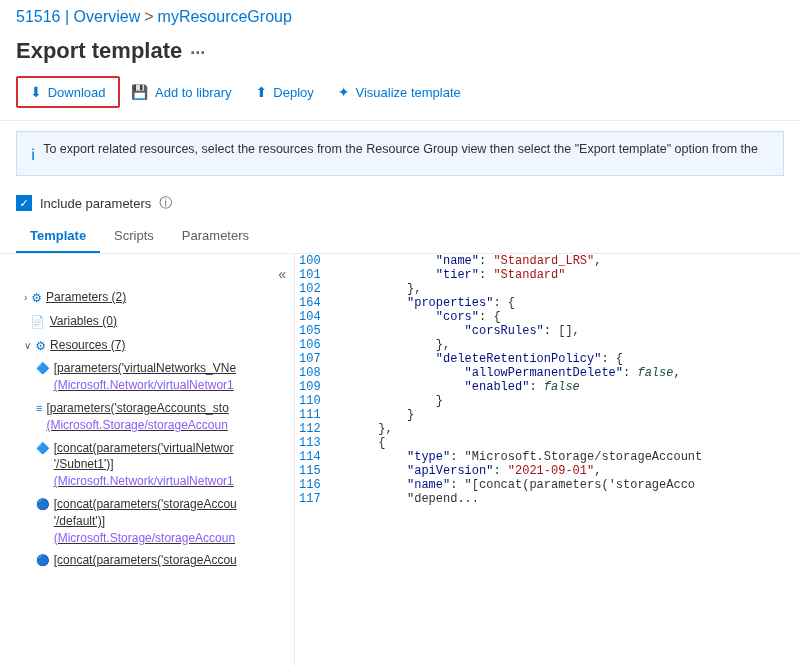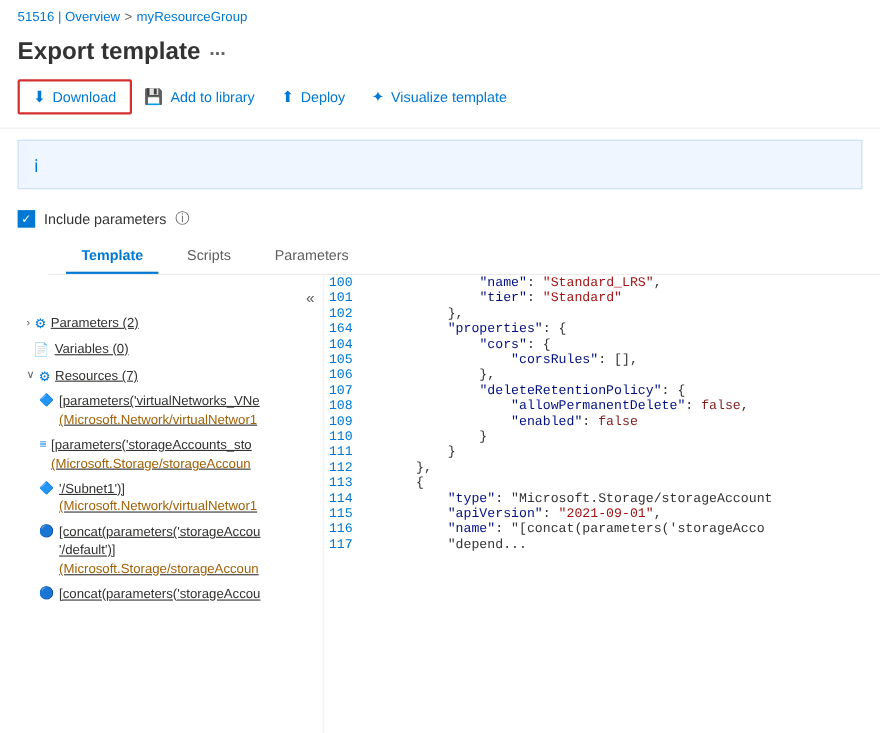--- a/index.html
+++ b/index.html
@@ -1,67 +1,67 @@
 <!DOCTYPE html>
 <html><head>
   <meta charset="utf-8">
   <style>
     * { box-sizing: border-box; margin: 0; padding: 0; }
     body { font-family: 'Segoe UI', Arial, sans-serif; font-size: 13px; color: #333; background: #fff; }
 
-    .breadcrumb { font-size: 12px; color: #0078d4; padding: 8px 16px; display: flex; align-items: center; gap: 4px; }
+    .breadcrumb { font-size: 16px; color: #0078d4; padding: 8px 16px; display: flex; align-items: center; gap: 4px; }
     .breadcrumb span { color: #605e5c; }
     .breadcrumb a { color: #0078d4; text-decoration: none; }
 
     .page-title { font-size: 22px; font-weight: 600; padding: 4px 16px 12px; display: flex; align-items: flex-start; gap: 8px; }
     .page-title .ellipsis { font-size: 18px; color: #666; cursor: pointer; }
 
     .toolbar { display: flex; align-items: center; gap: 0; padding: 0 16px 12px; border-bottom: 1px solid #edebe9; }
     .toolbar-btn { display: flex; align-items: center; gap: 6px; padding: 6px 12px; font-size: 13px; color: #0078d4; background: none; border: 2px solid #d32f2f; cursor: pointer; border-radius: 2px; }
     .toolbar-btn.no-border { border: none; }
     .toolbar-btn .icon { font-size: 14px; }
 
     .info-bar { background: #f0f6ff; border: 1px solid #c7e0f4; margin: 10px 16px; padding: 10px 14px; display: flex; align-items: flex-start; gap: 8px; font-size: 12.5px; color: #323130; }
     .info-bar .info-icon { color: #0078d4; font-size: 16px; flex-shrink: 0; margin-top: 1px; }
 
     .include-params { display: flex; align-items: center; gap: 8px; padding: 8px 16px; font-size: 13px; }
     .checkbox-blue { width: 16px; height: 16px; background: #0078d4; border: none; display: inline-flex; align-items: center; justify-content: center; flex-shrink: 0; }
     .checkbox-blue::after { content: '✓'; color: white; font-size: 11px; }
     .info-circle { color: #605e5c; font-size: 13px; cursor: pointer; }
 
-    .tabs { display: flex; padding: 0 16px; border-bottom: 1px solid #edebe9; gap: 12px; margin-left: 44px; }
+    .tabs { display: flex; padding: 0 16px; border-bottom: 1px solid #edebe9; gap: 0; }
     .tab { padding: 8px 14px; font-size: 13px; cursor: pointer; color: #605e5c; border-bottom: 2px solid transparent; }
     .tab.active { color: #0078d4; border-bottom: 2px solid #0078d4; font-weight: 600; }
 
     .main-area { display: flex; height: calc(666px - 195px); }
 
     .sidebar { width: 295px; border-right: 1px solid #edebe9; overflow-y: auto; padding: 8px 0; flex-shrink: 0; }
     .sidebar-header { display: flex; align-items: center; justify-content: flex-end; padding: 4px 8px; }
     .collapse-btn { background: none; border: none; cursor: pointer; font-size: 14px; color: #605e5c; }
 
     .tree-item { display: flex; align-items: flex-start; padding: 3px 8px 3px 12px; font-size: 12px; color: #323130; cursor: pointer; line-height: 1.4; }
     .tree-item .arrow { margin-right: 4px; font-size: 10px; color: #605e5c; margin-top: 2px; flex-shrink: 0; }
     .tree-item .item-icon { margin-right: 4px; flex-shrink: 0; margin-top: 1px; }
     .tree-item .item-text { flex: 1; text-decoration: underline; }
-    .tree-item .item-text .line2 { color: #a16207; }
+    .tree-item .item-text .line2 { color: #8b5cf6; }
     .tree-item.indent1 { padding-left: 24px; }
     .tree-item.indent2 { padding-left: 36px; }
 
     .icon-gear { color: #0078d4; }
     .icon-doc { color: #605e5c; }
     .icon-network { color: #0078d4; font-size: 11px; }
     .icon-storage { color: #0078d4; font-size: 11px; }
 
     .code-area { flex: 1; overflow: auto; background: #fff; }
     .code-table { width: 100%; border-collapse: collapse; font-family: 'Consolas', 'Courier New', monospace; font-size: 12px; }
     .code-table td { padding: 0 4px; white-space: pre; vertical-align: top; }
     .line-num { color: #0078d4; text-align: left; padding-right: 12px; padding-left: 8px; user-select: none; min-width: 40px; font-size: 12px; }
     .code-cell { color: #333; }
     .str { color: #a31515; }
-    .kw { color: #7f1d1d; }
+    .kw { color: #14532d; font-style: italic; }
     .prop { color: #001080; }
   </style>
 </head>
 <body>
 
 <div class="breadcrumb">
   <a href="#">51516 | Overview</a>
   <span>&gt;</span>
   <a href="#">myResourceGroup</a>
 </div>
@@ -85,20 +85,21 @@
     <span>Deploy</span>
   </button>
   <button class="toolbar-btn no-border">
     <span class="icon">✦</span>
     <span>Visualize template</span>
   </button>
 </div>
 
 <div class="info-bar">
   <span class="info-icon">ℹ</span>
+  <span>To export related resources, select the resources from the Resource Group view then select the "Export template" option from the</span>
 </div>
 
 <div class="include-params">
   <div class="checkbox-blue"></div>
   <span>Include parameters</span>
   <span class="info-circle">ⓘ</span>
 </div>
 
 <div class="tabs">
   <div class="tab active">Template</div>
@@ -143,20 +144,21 @@
       <span class="item-icon icon-storage">≡</span>
       <div class="item-text">
         <div>[parameters('storageAccounts_sto</div>
         <div class="line2">(Microsoft.Storage/storageAccoun</div>
       </div>
     </div>
 
     <div class="tree-item indent2">
       <span class="item-icon icon-network">🔷</span>
       <div class="item-text">
+        <div>[concat(parameters('virtualNetwor</div>
         <div>'/Subnet1')]</div>
         <div class="line2">(Microsoft.Network/virtualNetwor1</div>
       </div>
     </div>
 
     <div class="tree-item indent2">
       <span class="item-icon icon-storage">🔵</span>
       <div class="item-text">
         <div>[concat(parameters('storageAccou</div>
         <div>'/default')]</div>

